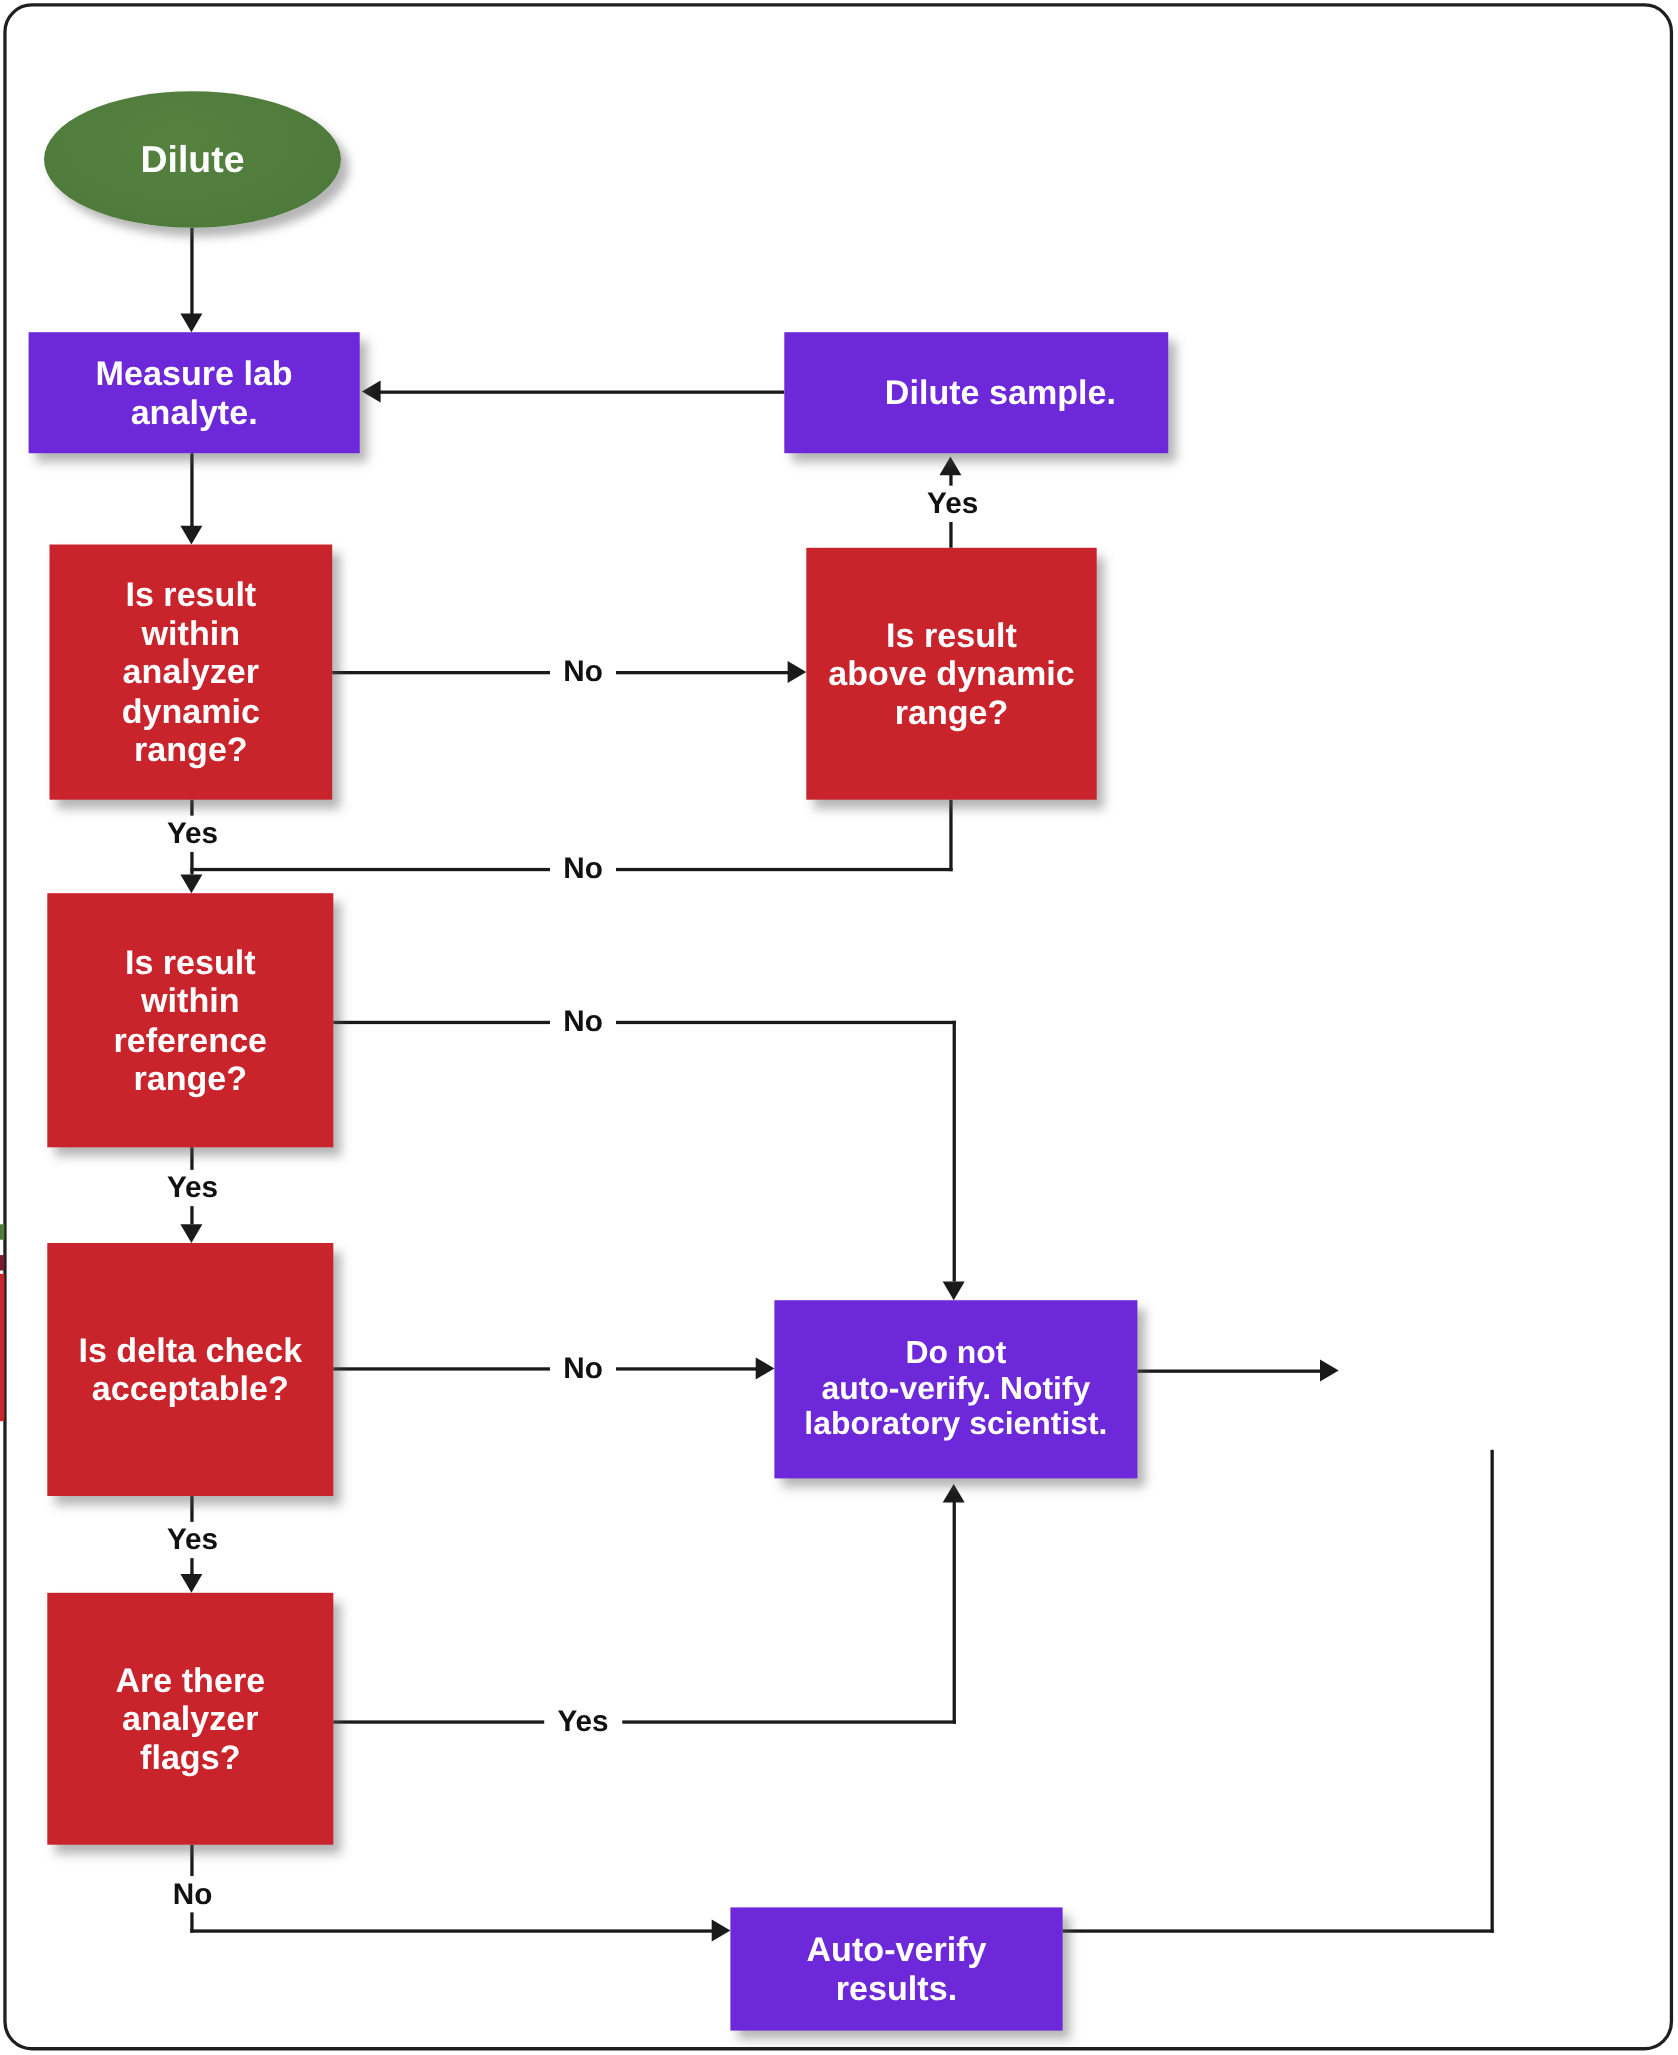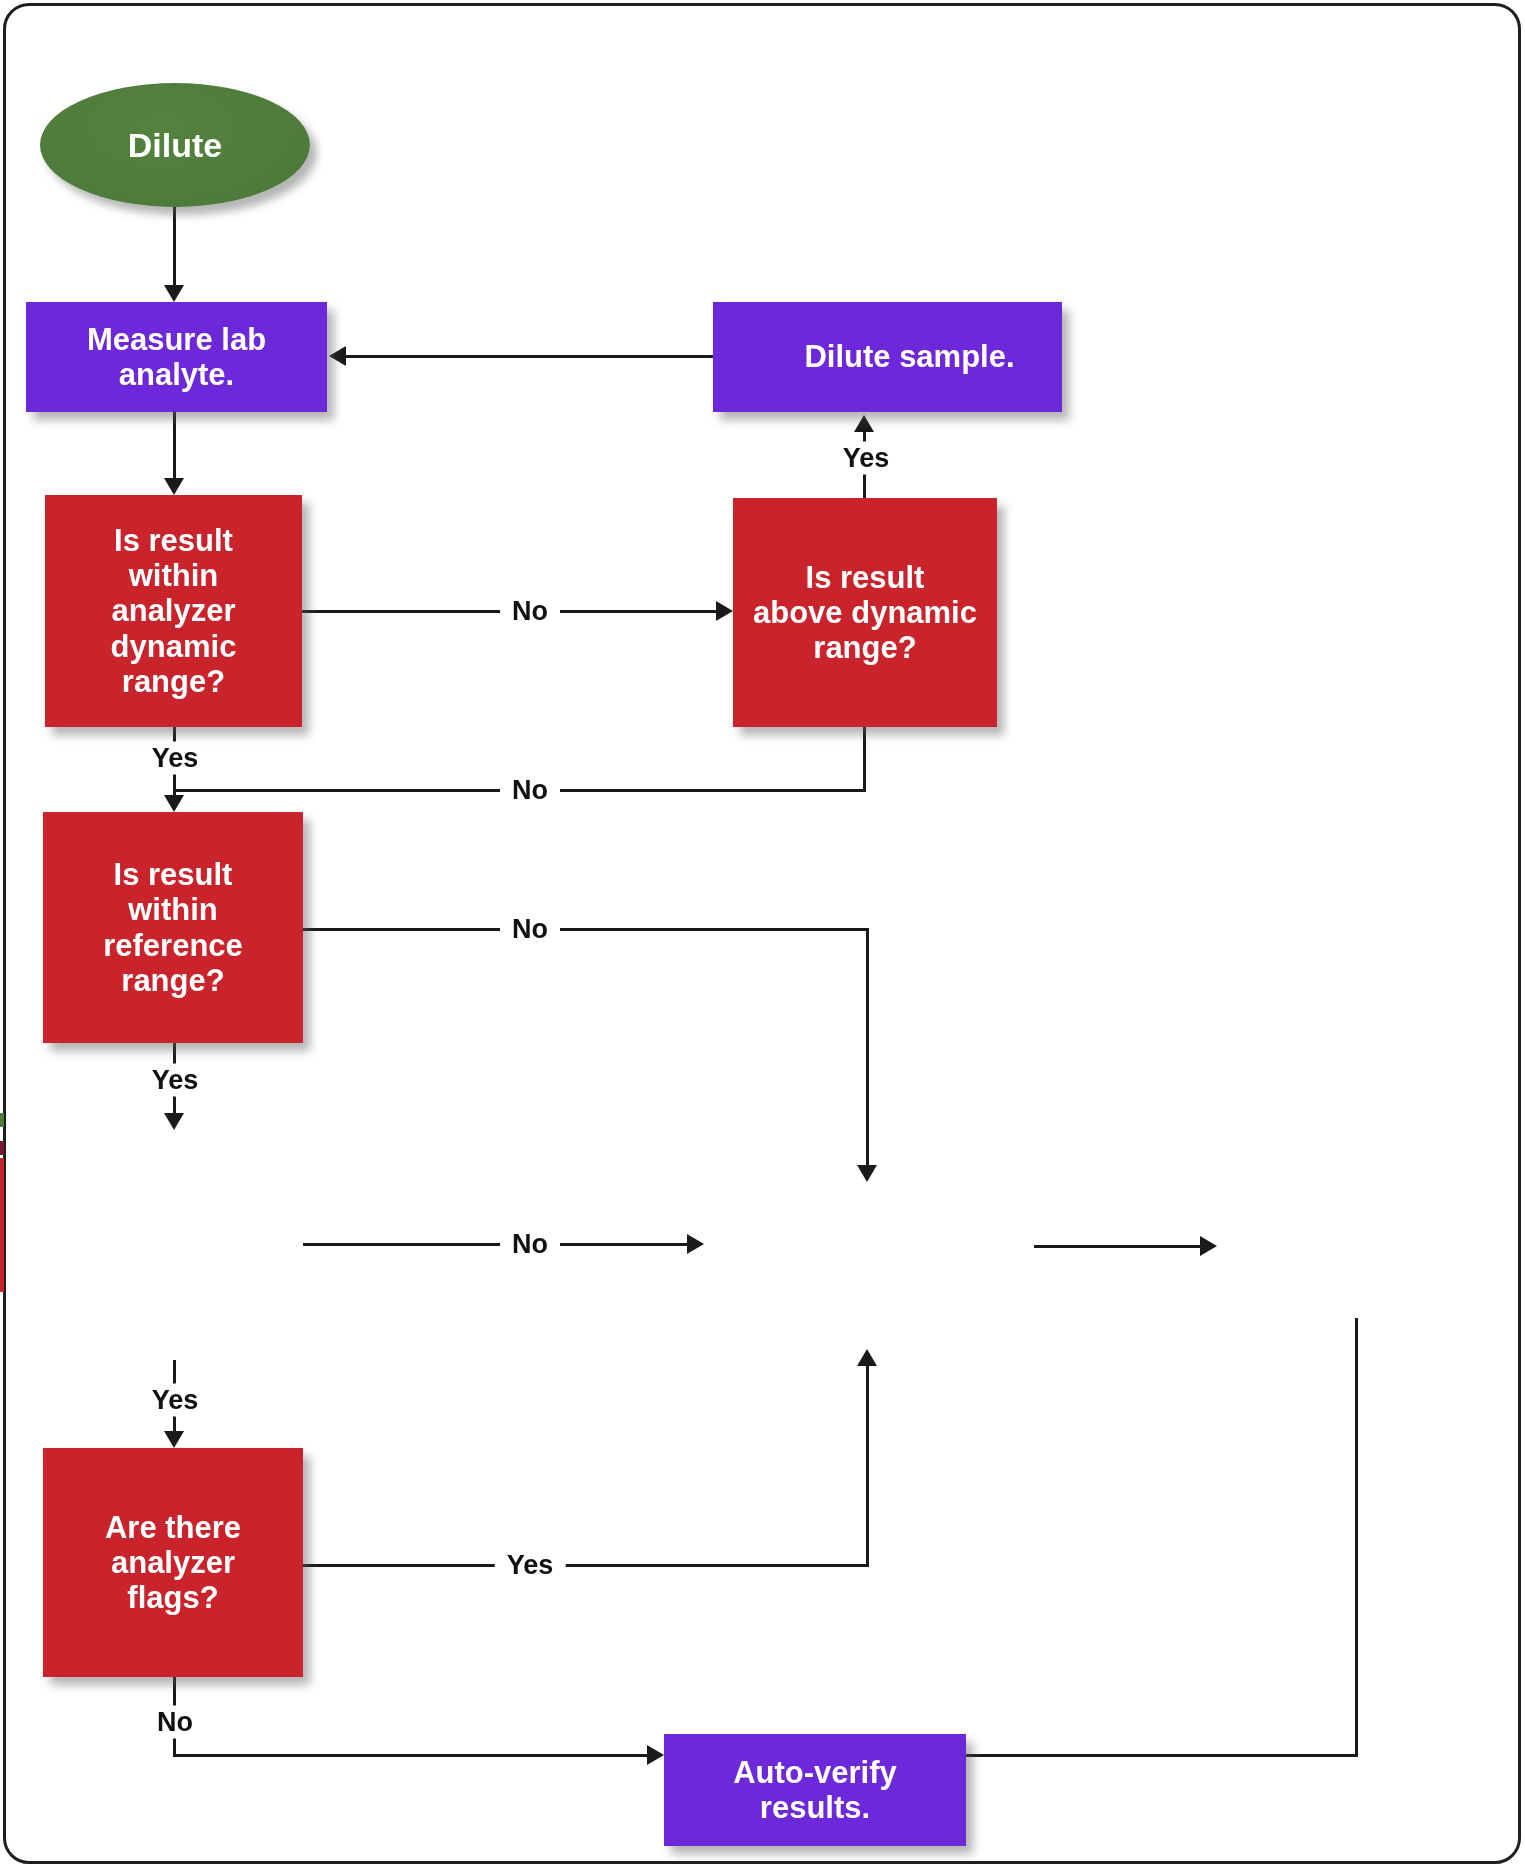--- a/index.html
+++ b/index.html
@@ -158,27 +158,36 @@
 range?</span>
   </div>
 
   <div class="node decision" style="left:43px;top:812px;width:260px;height:231px;font-size:31px;">
     <span class="lbl">Is result
 within
 reference
 range?</span>
   </div>
 
+  <div class="node decision" style="left:43px;top:1130px;width:260px;height:230px;font-size:31px;">
+    <span class="lbl">Is delta check
+acceptable?</span>
+  </div>
 
   <div class="node decision" style="left:43px;top:1448px;width:260px;height:229px;font-size:31px;">
     <span class="lbl">Are there
 analyzer
 flags?</span>
   </div>
 
+  <div class="node process" style="left:704px;top:1182px;width:330px;height:162px;font-size:29px;">
+    <span class="lbl">Do not
+auto-verify. Notify
+laboratory scientist.</span>
+  </div>
 
   <div class="node process" style="left:664px;top:1702px;width:302px;height:112px;font-size:31px;margin-top:32px;">
     <span class="lbl">Auto-verify
 results.</span>
   </div>
 
 
   <div class="sliver" style="top:1113px;height:14px;background:#4e7c3c;"></div>
   <div class="sliver" style="top:1141px;height:14px;background:#771b2d;"></div>
   <div class="sliver" style="top:1158px;height:134px;background:#c9232b;"></div>

